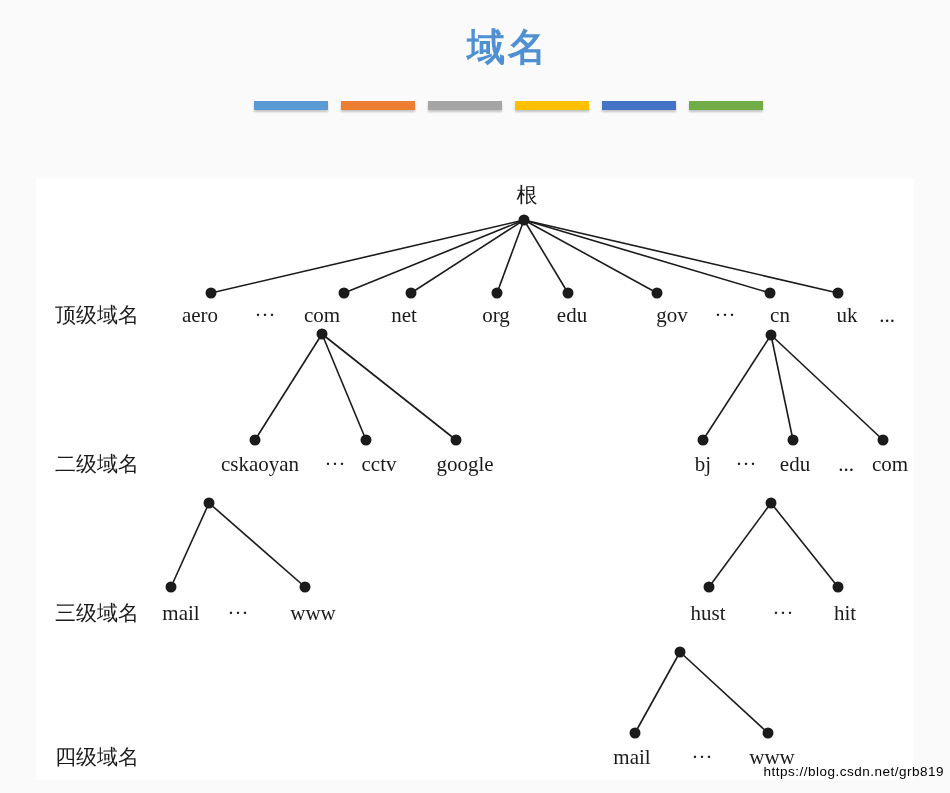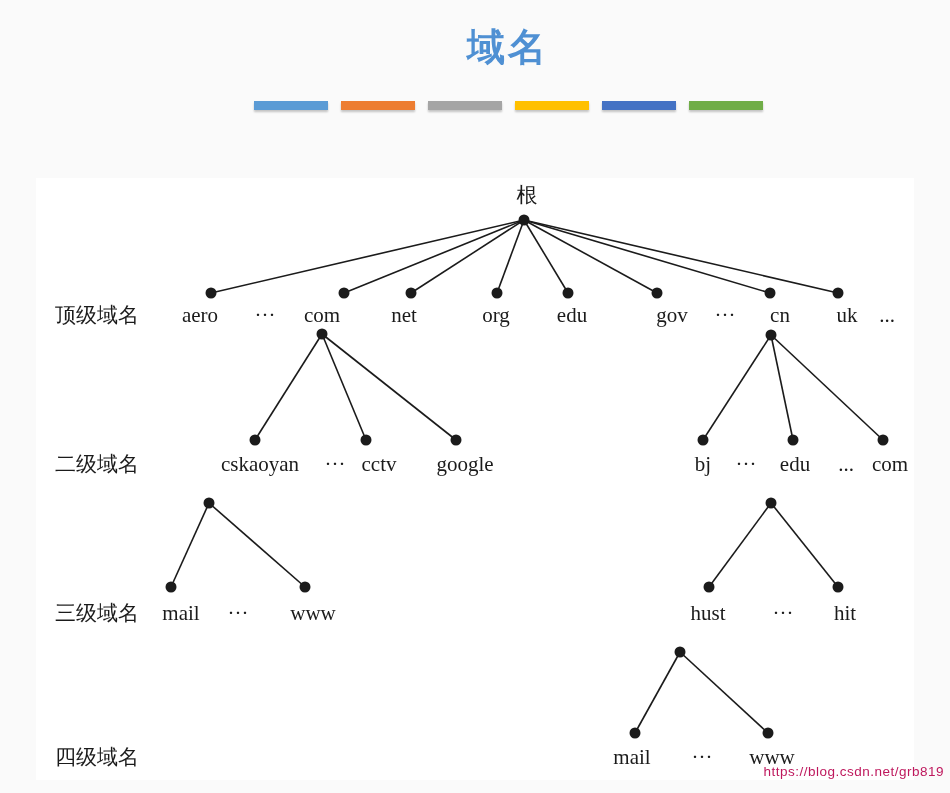--- a/index.html
+++ b/index.html
@@ -146,15 +146,15 @@
         <text x="672" y="442" text-anchor="middle" fill="#1b1b1b">hust</text>
         <text x="747" y="442" text-anchor="middle" fill="#1b1b1b">···</text>
         <text x="809" y="442" text-anchor="middle" fill="#1b1b1b">hit</text>
         <text x="19" y="586" text-anchor="start" fill="#1b1b1b">四级域名</text>
         <text x="596" y="586" text-anchor="middle" fill="#1b1b1b">mail</text>
         <text x="666" y="586" text-anchor="middle" fill="#1b1b1b">···</text>
         <text x="736" y="586" text-anchor="middle" fill="#1b1b1b">www</text>
       </svg>
   </div>
 
-  <div class="watermark" style="color: #be185d;">https://blog.csdn.net/grb819</div>
+  <div class="watermark" style="color: #000000;">https://blog.csdn.net/grb819</div>
 
 </div>
 
 </body></html>

